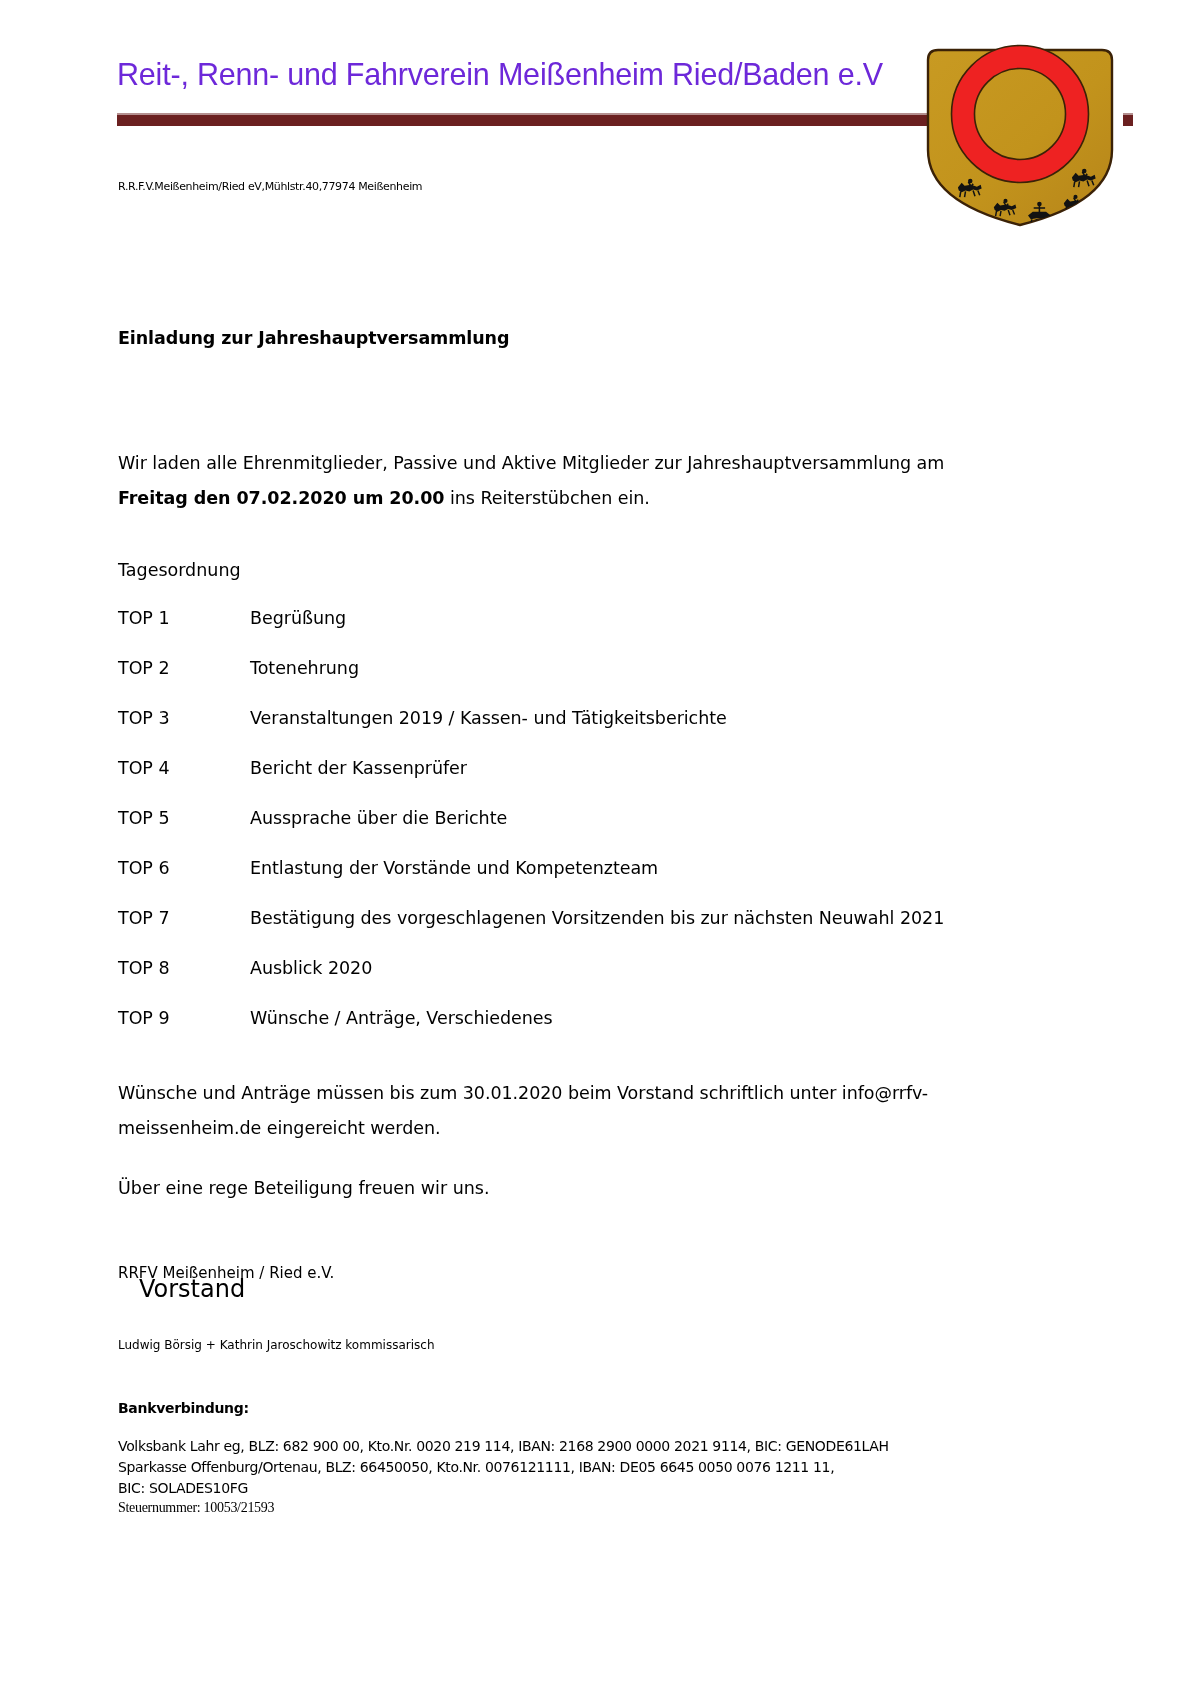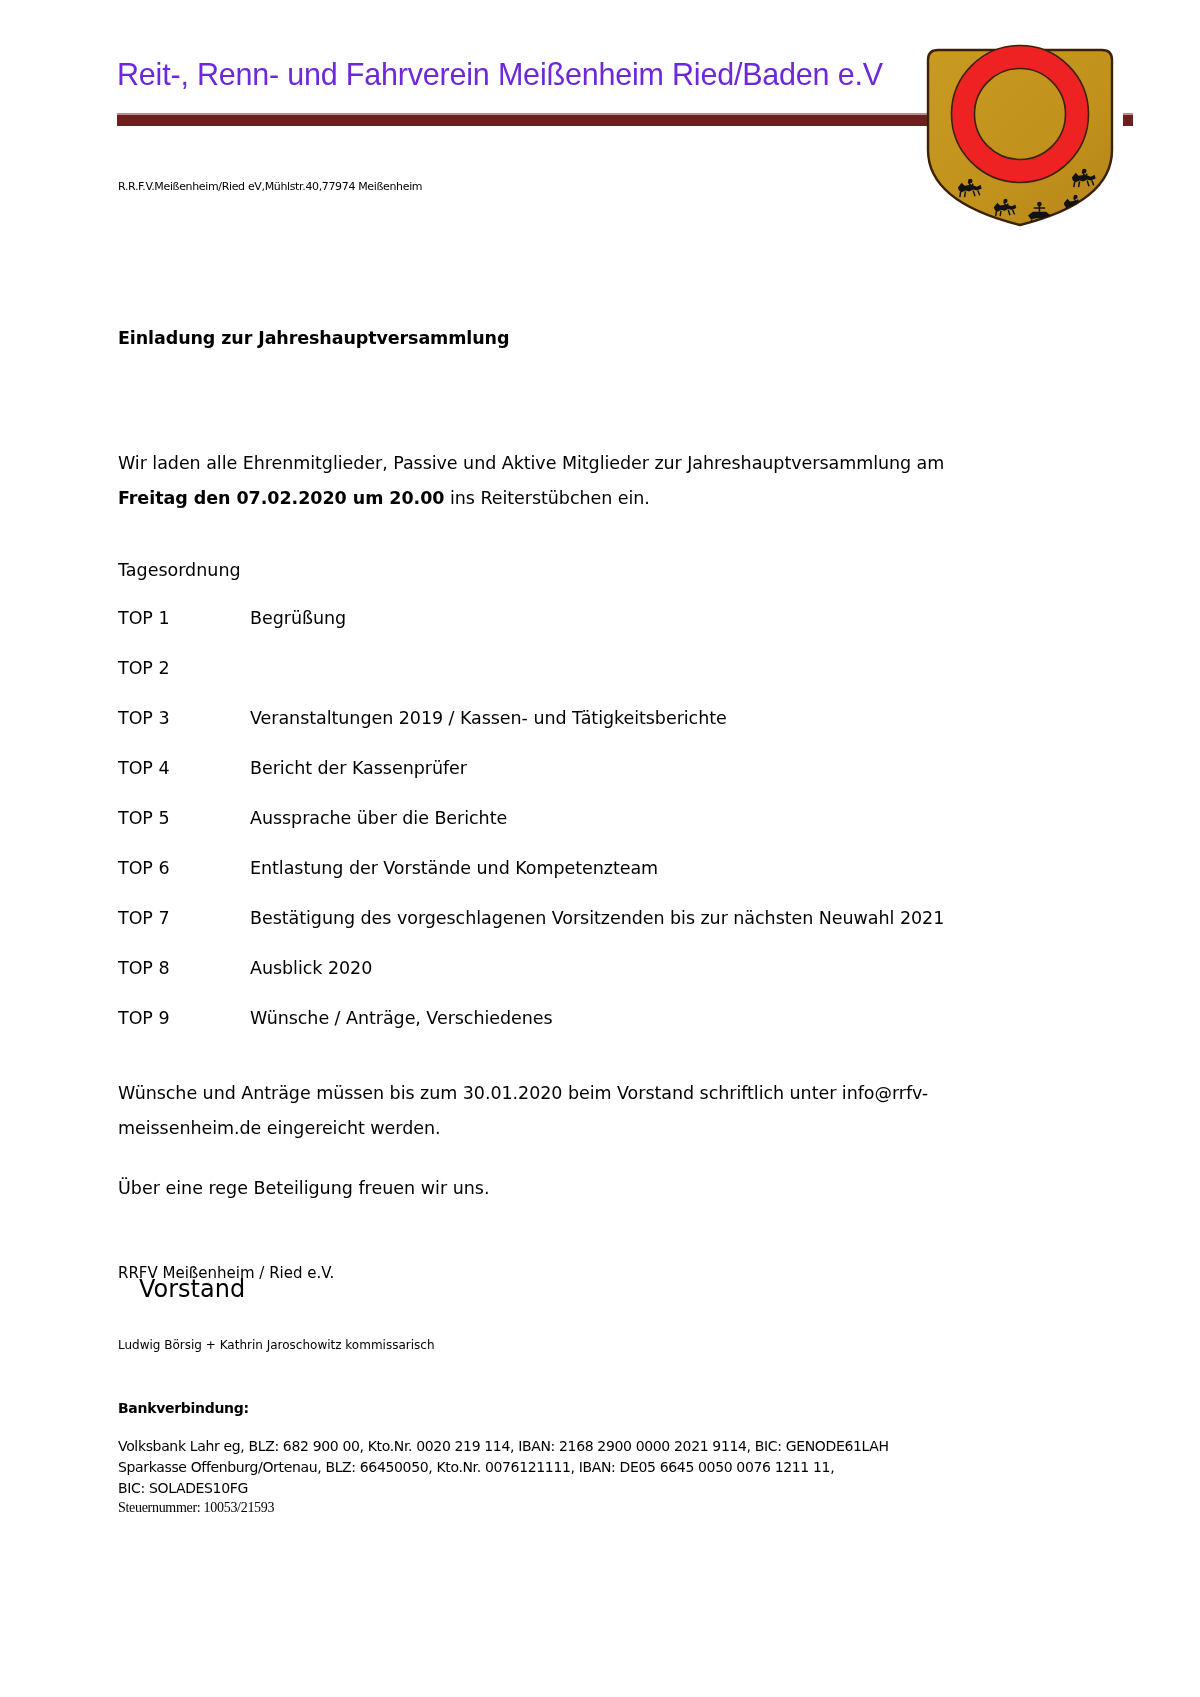--- a/index.html
+++ b/index.html
@@ -328,20 +328,21 @@
 
     <div class="agenda-heading">Tagesordnung</div>
 
     <div class="agenda-list">
       <div class="agenda-row">
         <span class="agenda-num">TOP 1</span>
         <span class="agenda-text">Begrüßung</span>
       </div>
       <div class="agenda-row">
         <span class="agenda-num">TOP 2</span>
+        <span class="agenda-text">Totenehrung</span>
       </div>
       <div class="agenda-row">
         <span class="agenda-num">TOP 3</span>
         <span class="agenda-text">Veranstaltungen 2019 / Kassen- und Tätigkeitsberichte</span>
       </div>
       <div class="agenda-row">
         <span class="agenda-num">TOP 4</span>
         <span class="agenda-text">Bericht der Kassenprüfer</span>
       </div>
       <div class="agenda-row">

